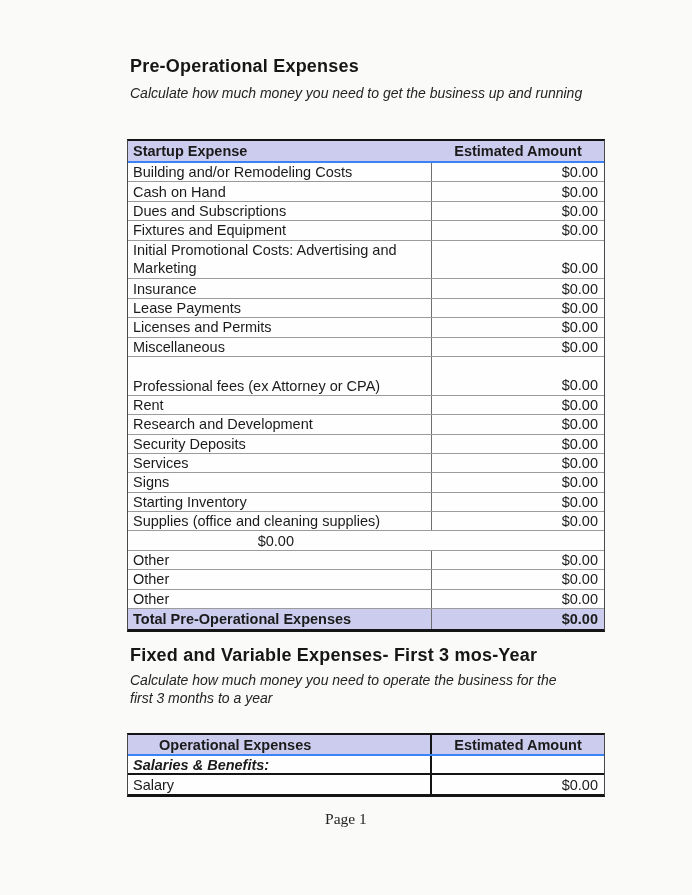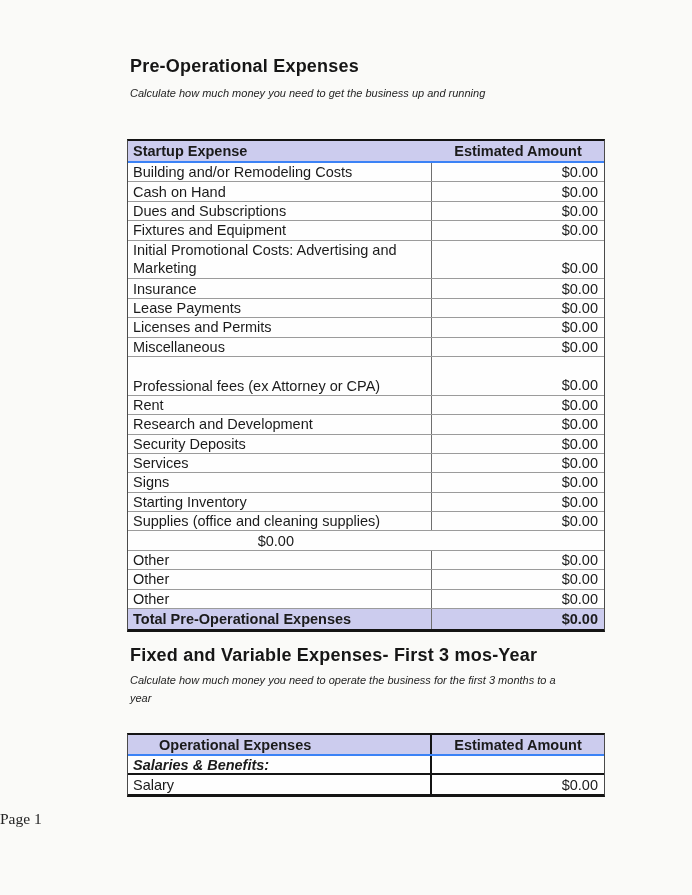--- a/index.html
+++ b/index.html
@@ -13,21 +13,21 @@
   }
   .sec-title {
     position: absolute; left: 130px;
     font-size: 18px; font-weight: 700; letter-spacing: 0.2px;
     color: #161616;
   }
   #title1 { top: 56px; }
   #title2 { top: 645px; }
   .sec-sub {
     position: absolute; left: 130px;
-    font-style: italic; font-size: 11px; line-height: 18px;
+    font-style: italic; font-size: 14px; line-height: 18px;
     color: #242424;
   }
   #sub1 { top: 84px; width: 487px; }
   #sub2 { top: 671px; width: 445px; }
 
   .tbl {
     position: absolute; left: 127px; width: 478px;
     background: #fefefe;
     border-left: 1px solid #4a4a4a;
     border-right: 1px solid #4a4a4a;
@@ -72,21 +72,21 @@
     height: 20px; border-bottom: none;
   }
 
   #tbl2 .row { height: 19px; border-bottom: 2px solid #141414; }
   #tbl2 .row:last-child { border-bottom: none; }
   #tbl2 .cell-label { border-right: 2px solid #141414; }
   #tbl2 .row.salaries .cell-label { font-weight: 700; font-style: italic; }
 
   .footer {
     position: absolute; top: 810px; left: 0; width: 692px;
-    text-align: left;
+    text-align: center;
     font-family: "Liberation Serif", serif;
     font-size: 15.5px; color: #242424;
   }
 </style>
 </head>
 <body>
 
 <div class="sec-title" id="title1">Pre-Operational Expenses</div>
 <div class="sec-sub" id="sub1">Calculate how much money you need to get the business up and running</div>
 

